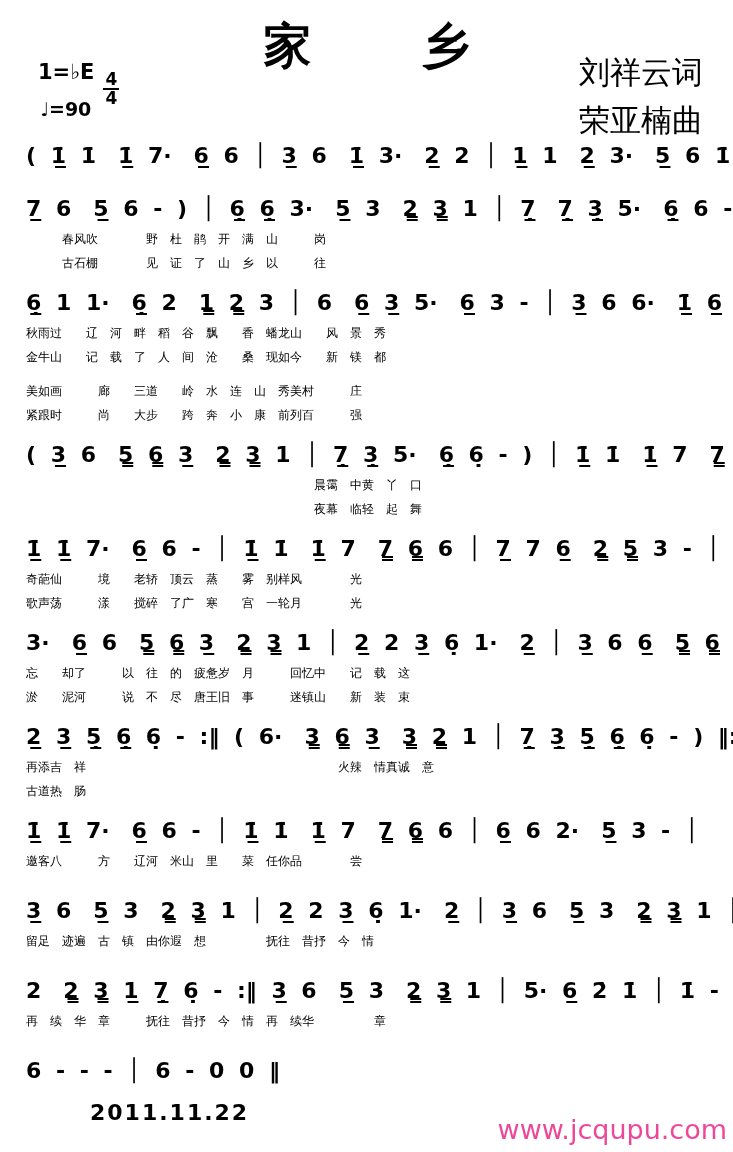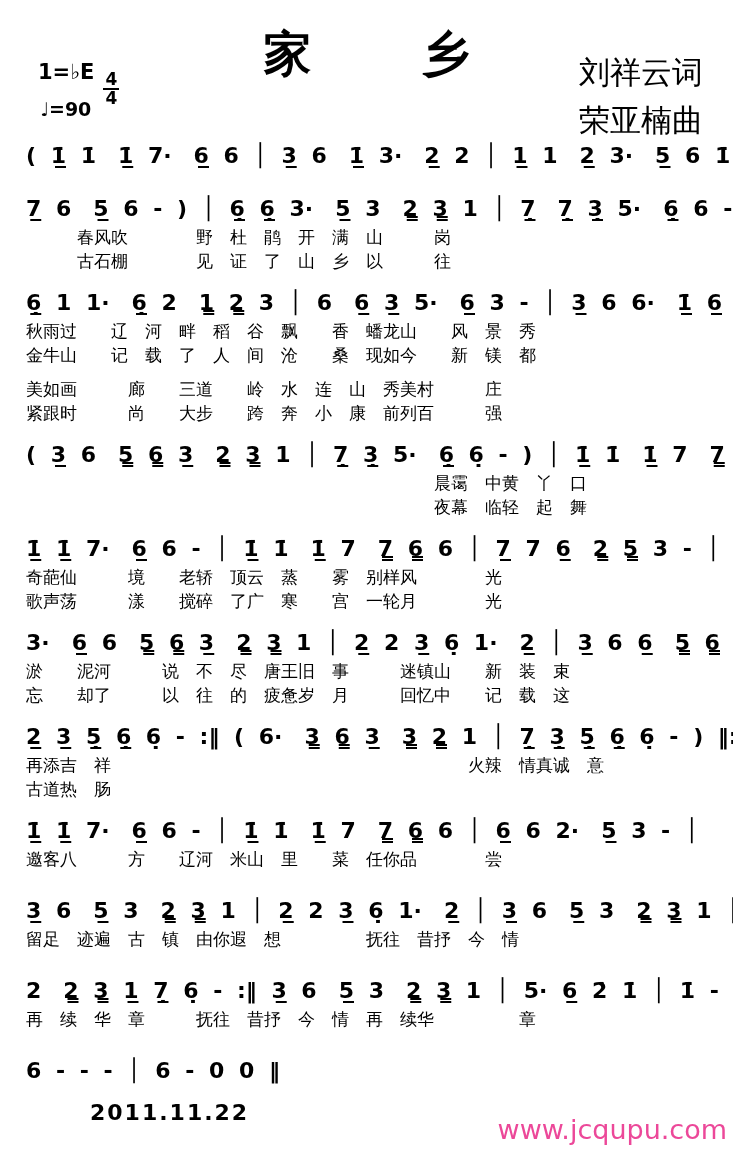--- a/index.html
+++ b/index.html
@@ -1,41 +1,41 @@
 <!DOCTYPE html>
 <html><head>
 <meta charset="utf-8">
 <style>
   html,body{margin:0;padding:0;background:#ffffff;}
   body{width:733px;height:1152px;overflow:hidden;color:#000;
        font-family:"DejaVu Sans","Liberation Sans",sans-serif;}
   .page{position:relative;width:733px;height:1152px;background:#fff;}
 
   
-  .title{position:absolute;top:10px;left:0;right:0;margin:12px;text-align:center;
+  .title{position:absolute;top:10px;left:0;right:0;margin:4px;text-align:center;
          font-size:48px;font-weight:bold;letter-spacing:110px;padding-left:110px;
          font-family:"DejaVu Serif","Liberation Serif",serif;}
   .keysig{position:absolute;left:38px;top:50px;font-size:21px;font-weight:bold;white-space:nowrap;margin-top:10px;}
   .ts{display:inline-flex;flex-direction:column;align-items:center;line-height:1;
       font-size:17px;font-weight:bold;vertical-align:-6px;margin-left:9px;}
   .tstop{border-bottom:2px solid #000;padding:0 2px;}
   .tempo{position:absolute;left:40px;top:88px;font-size:19px;font-weight:bold;margin-top:10px;}
   .credits{position:absolute;right:30px;top:48px;font-size:31px;line-height:1.55;
            text-align:left;font-family:"DejaVu Serif","Liberation Serif",serif;}
 
   
   #score{position:absolute;left:26px;top:138px;width:694px;}
   .system{display:block;}
   .system.zero{margin-bottom:17px;}
   .system.two{margin-bottom:10px;}
   .system.one{margin-bottom:20px;}
   .notation{font-size:22px;font-weight:bold;line-height:36px;white-space:pre;
             word-spacing:7px;font-family:"DejaVu Sans",sans-serif;}
-  .lyrics{font-size:17px;line-height:24px;white-space:pre;
-          font-family:Liberation Mono, monospace;}
+  .lyrics{font-size:12px;line-height:24px;white-space:pre;
+          font-family:Liberation Sans, sans-serif;}
 
   
   .date{position:absolute;left:90px;right:0;top:1100px;text-align:left;
         font-size:22px;font-weight:bold;letter-spacing:2px;}
   .watermark{position:absolute;right:6px;top:1114px;font-size:27px;color:#ec4899;
              font-family:"DejaVu Sans",sans-serif;}
 </style>
 </head>
 <body>
 
@@ -80,22 +80,22 @@
         <div class="lyrics">　　　　　　　　　　　　　　　　　　　　　　　　晨霭　中黄　丫　口</div>
         <div class="lyrics">　　　　　　　　　　　　　　　　　　　　　　　　夜幕　临轻　起　舞</div>
       </div>
       <div class="system two">
         <div class="notation">1̲̇ 1̲̇ 7·　6̲ 6 - │ 1̲̇ 1̇　1̲̇ 7　7̳ 6̳ 6 │ 7̲ 7 6̲　2̳ 5̳ 3 - │</div>
         <div class="lyrics">奇葩仙　　　境　　老轿　顶云　蒸　　雾　别样风　　　　光</div>
         <div class="lyrics">歌声荡　　　漾　　搅碎　了广　寒　　宫　一轮月　　　　光</div>
       </div>
       <div class="system two">
         <div class="notation">3·　6̲ 6　5̳ 6̳ 3̲　2̳ 3̳ 1 │ 2̲ 2 3̲ 6̣ 1·　2̲ │ 3̲ 6 6̲　5̳ 6̳ 3̲　3̳ 2̳ 1 │</div>
+        <div class="lyrics">忘　　却了　　　以　往　的　疲惫岁　月　　　回忆中　　记　载　这</div>
         <div class="lyrics">淤　　泥河　　　说　不　尽　唐王旧　事　　　迷镇山　　新　装　束</div>
-        <div class="lyrics">忘　　却了　　　以　往　的　疲惫岁　月　　　回忆中　　记　载　这</div>
       </div>
       <div class="system two">
         <div class="notation">2̲ 3̲ 5̣̲ 6̣̲ 6̣ - :‖ ( 6·　3̳ 6̳ 3̲　3̳ 2̳ 1 │ 7̣̲ 3̣̲ 5̣̲ 6̣̲ 6̣ - ) ‖: 1̲̇ 1̇　1̲̇ 7 6　6̲ │</div>
         <div class="lyrics">再添吉　祥　　　　　　　　　　　　　　　　　　　　　火辣　情真诚　意</div>
         <div class="lyrics">古道热　肠</div>
       </div>
       <div class="system one">
         <div class="notation">1̲̇ 1̲̇ 7·　6̲ 6 - │ 1̲̇ 1̇　1̲̇ 7　7̳ 6̳ 6 │ 6̲ 6 2·　5̲ 3 - │</div>
         <div class="lyrics">邀客八　　　方　　辽河　米山　里　　菜　任你品　　　　尝</div>
       </div>

